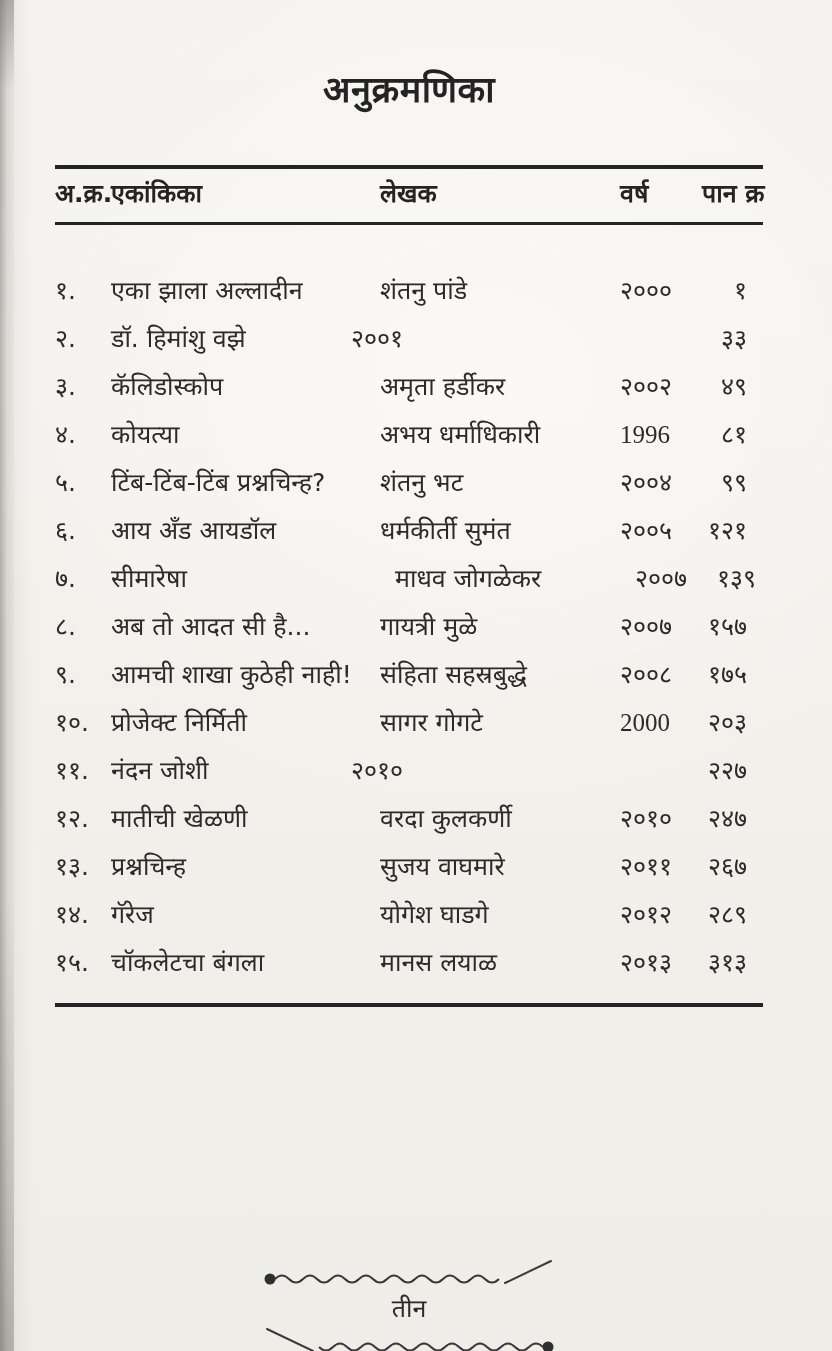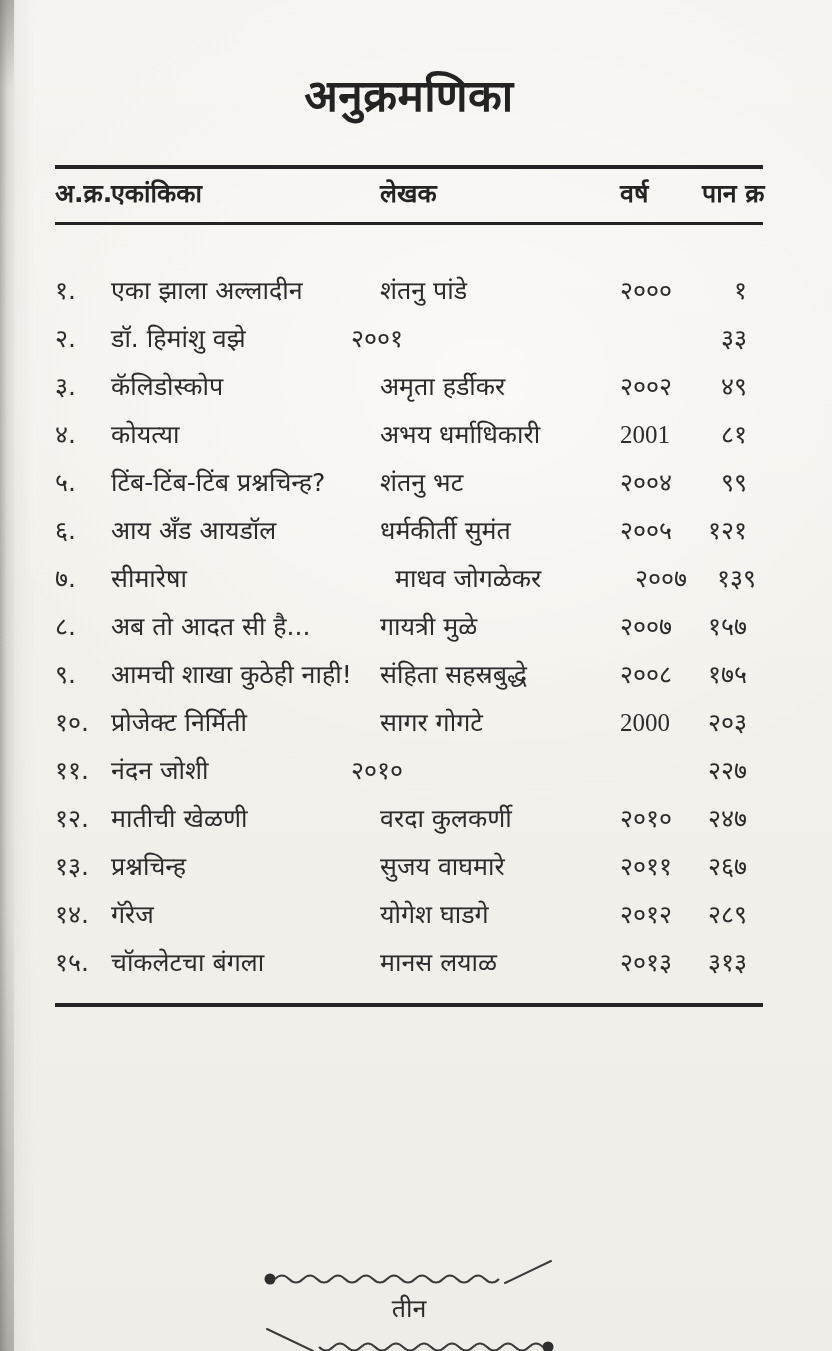--- a/index.html
+++ b/index.html
@@ -17,21 +17,21 @@
   }
   .paper::before { 
     content: ""; position: absolute; left: 0; top: 0; width: 14px; height: 100%;
     background: linear-gradient(180deg, rgba(70,67,62,0.35) 0, rgba(70,67,62,0.02) 90px,
                 rgba(70,67,62,0.02) 900px, rgba(70,67,62,0.22) 1250px, rgba(70,67,62,0.30) 100%);
     pointer-events: none;
   }
 
   .title {
     position: absolute; top: 64px; left: 55px; width: 708px; margin: 0;
-    text-align: center; font-size: 44px; font-weight: bold; letter-spacing: 0.5px;
+    text-align: center; font-size: 36px; font-weight: bold; letter-spacing: 0.5px;
     color: #232323;
   }
 
   .toc { position: absolute; left: 55px; top: 165px; width: 708px; }
   .toc-head {
     display: flex; align-items: center;
     border-top: 4px solid #242424; border-bottom: 3px solid #242424;
     padding: 10px 0 13px 0; font-weight: bold; font-size: 25px; line-height: 30px;
     color: #242424;
   }
@@ -98,21 +98,21 @@
       <span class="c-year">२००२</span>
       <span class="c-page">४९</span>
     </div>
 
     <div class="toc-row">
       <span class="c-serial">४.</span>
       <span class="c-play">
             <span class="p1">कोयत्या</span>
           </span>
       <span class="c-author">अभय धर्माधिकारी</span>
-      <span class="c-year">2001</span>
+      <span class="c-year">1996</span>
       <span class="c-page">८१</span>
     </div>
 
     <div class="toc-row">
       <span class="c-serial">५.</span>
       <span class="c-play">
             <span class="p1">टिंब-टिंब-टिंब प्रश्नचिन्ह?</span>
           </span>
       <span class="c-author">शंतनु भट</span>
       <span class="c-year">२००४</span>

